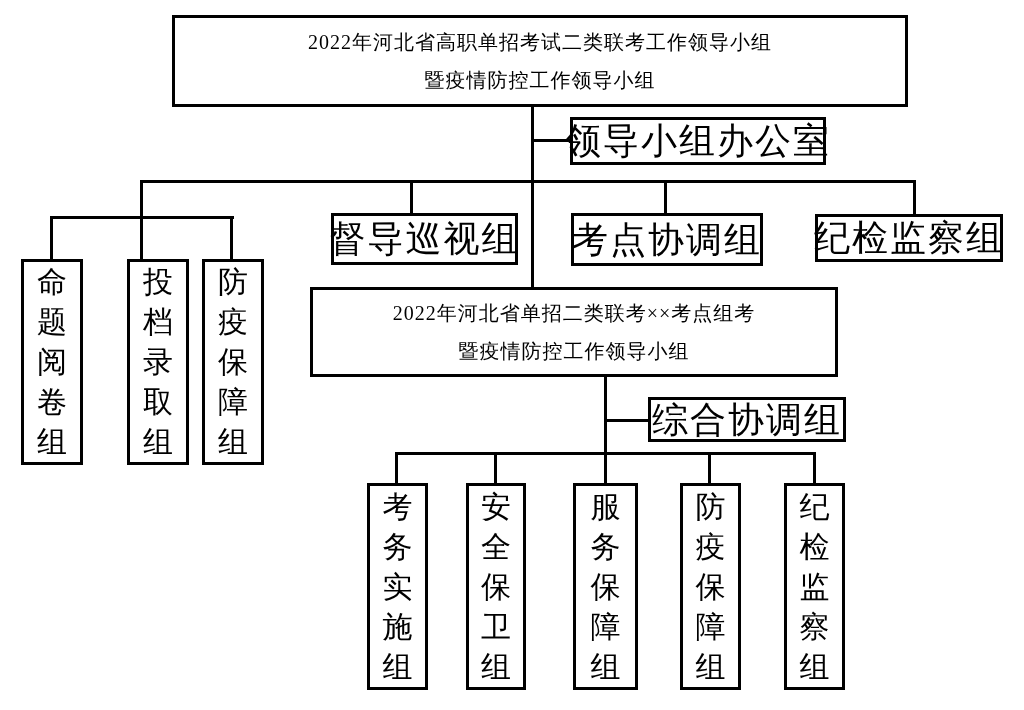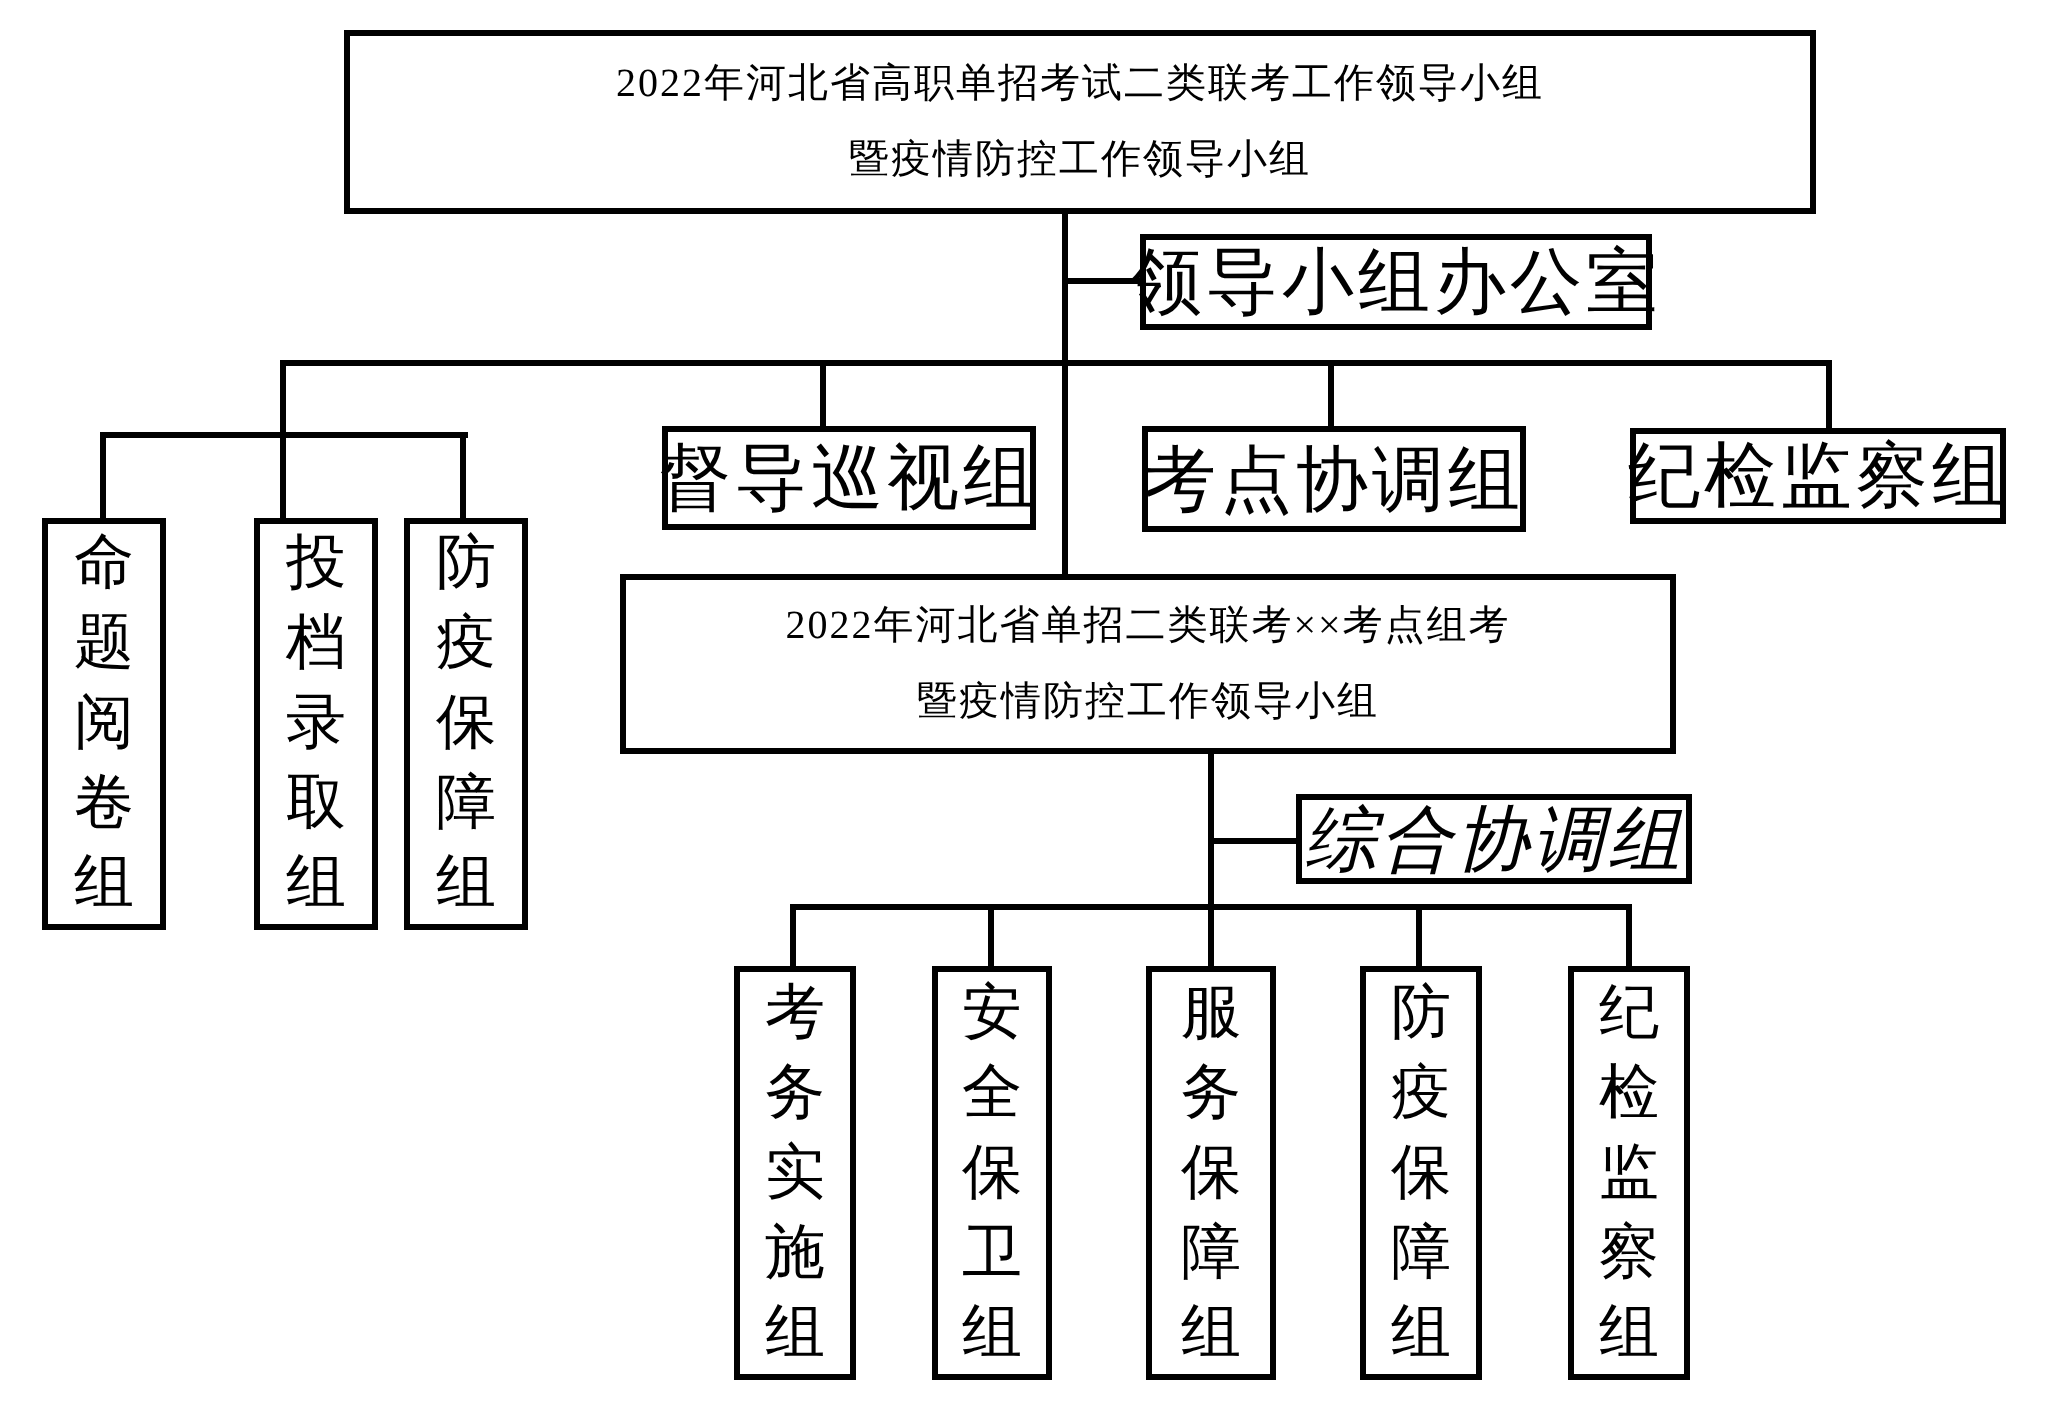--- a/index.html
+++ b/index.html
@@ -90,21 +90,21 @@
     <span>防疫保障组</span>
   </div>
 
   <div class="box bigbox" style="left:310px; top:287px; width:528px; height:90px;">
     <div>
       <div>2022年河北省单招二类联考××考点组考</div>
       <div>暨疫情防控工作领导小组</div>
     </div>
   </div>
 
-  <div class="box hbox" style="left:648px; top:397px; width:198px; height:45px;font-style:italic;">
+  <div class="box hbox" style="left:648px; top:397px; width:198px; height:45px;">
     <span>综合协调组</span>
   </div>
 
   <div class="box vbox" style="left:367px; top:483px; width:61px; height:207px;">
     <span>考务实施组</span>
   </div>
   <div class="box vbox" style="left:466px; top:483px; width:60px; height:207px;">
     <span>安全保卫组</span>
   </div>
   <div class="box vbox" style="left:573px; top:483px; width:65px; height:207px;">

